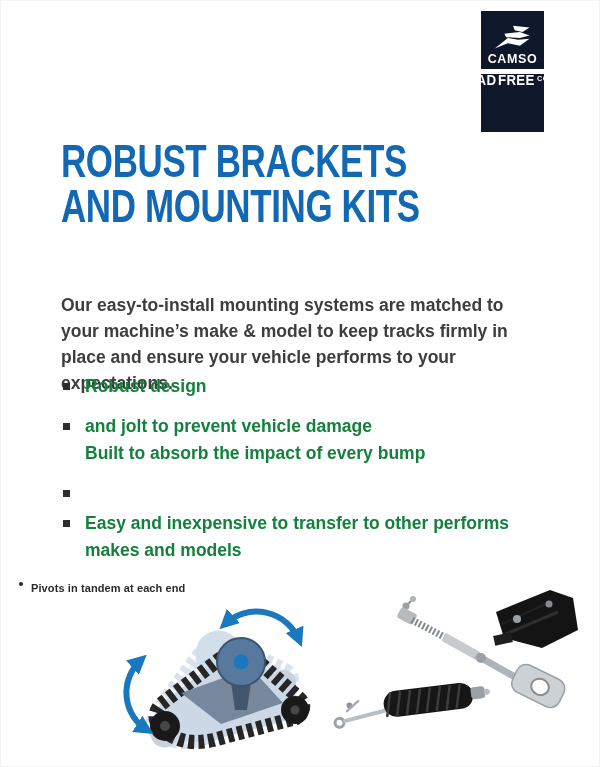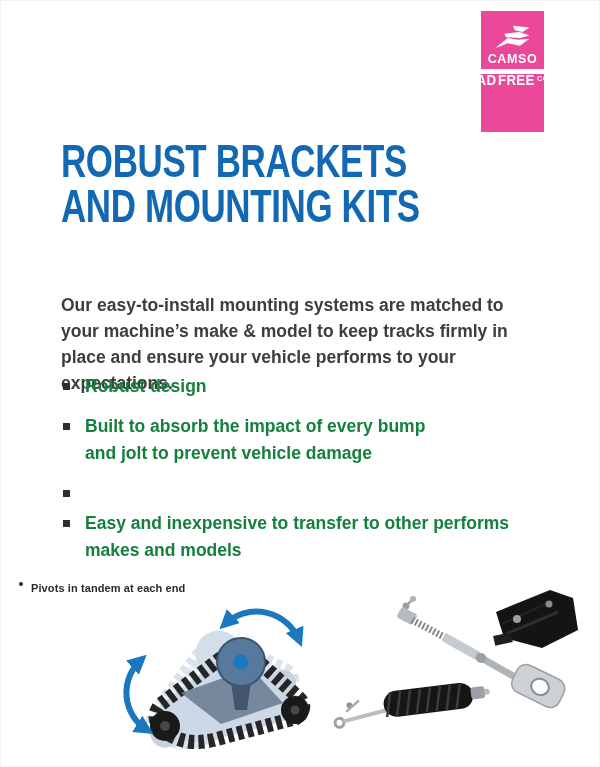--- a/index.html
+++ b/index.html
@@ -4,21 +4,21 @@
 <style>
   html,body{margin:0;padding:0;background:#ffffff;}
   .page{
     position:relative;width:600px;height:767px;background:#ffffff;
     border:1px solid #f3f3f3;box-sizing:border-box;overflow:hidden;
     font-family:"Liberation Sans",sans-serif;color:#3a3a3a;
   }
 
   
   .logo-stack{position:absolute;top:10px;right:55px;width:63px;}
-  .logo-box{width:63px;box-sizing:border-box;background:#ec4899;}
+  .logo-box{width:63px;box-sizing:border-box;background:#0f172a;}
   .camso{height:58px;display:flex;flex-direction:column;align-items:center;justify-content:flex-end;padding-bottom:4px;}
   .camso svg{display:block;margin-bottom:2px;}
   .camso-word{color:#fff;font-weight:bold;font-size:12.5px;letter-spacing:.6px;line-height:12px;}
   .roadfree{height:58px;margin-top:5px;display:flex;flex-direction:row;justify-content:center;padding-left:8px;}
   .rf-big{color:#fff;font-weight:bold;font-size:14px;line-height:13.5px;letter-spacing:.3px;transform:scaleX(.95);transform-origin:left;}
   .rf-small{color:#fff;font-weight:bold;font-size:7.3px;line-height:9px;letter-spacing:.5px;transform:scaleX(.98);transform-origin:left;}
 
   
   .heading{
     position:absolute;left:60px;top:138px;margin:0;
@@ -84,22 +84,22 @@
     <li>
       <span class="sq"></span>
       <span class="bl">
         <span class="ln">Robust design</span>
 
       </span>
     </li>
     <li>
       <span class="sq"></span>
       <span class="bl">
+        <span class="ln">and jolt to prevent vehicle damage</span>
         <span class="ln">Built to absorb the impact of every bump</span>
-        <span class="ln">and jolt to prevent vehicle damage</span>
       </span>
     </li>
     <li>
       <span class="sq"></span>
     </li>
     <li>
       <span class="sq"></span>
       <span class="bl">
         <span class="ln">Easy and inexpensive to transfer to other performs</span>
         <span class="ln">makes and models</span>

